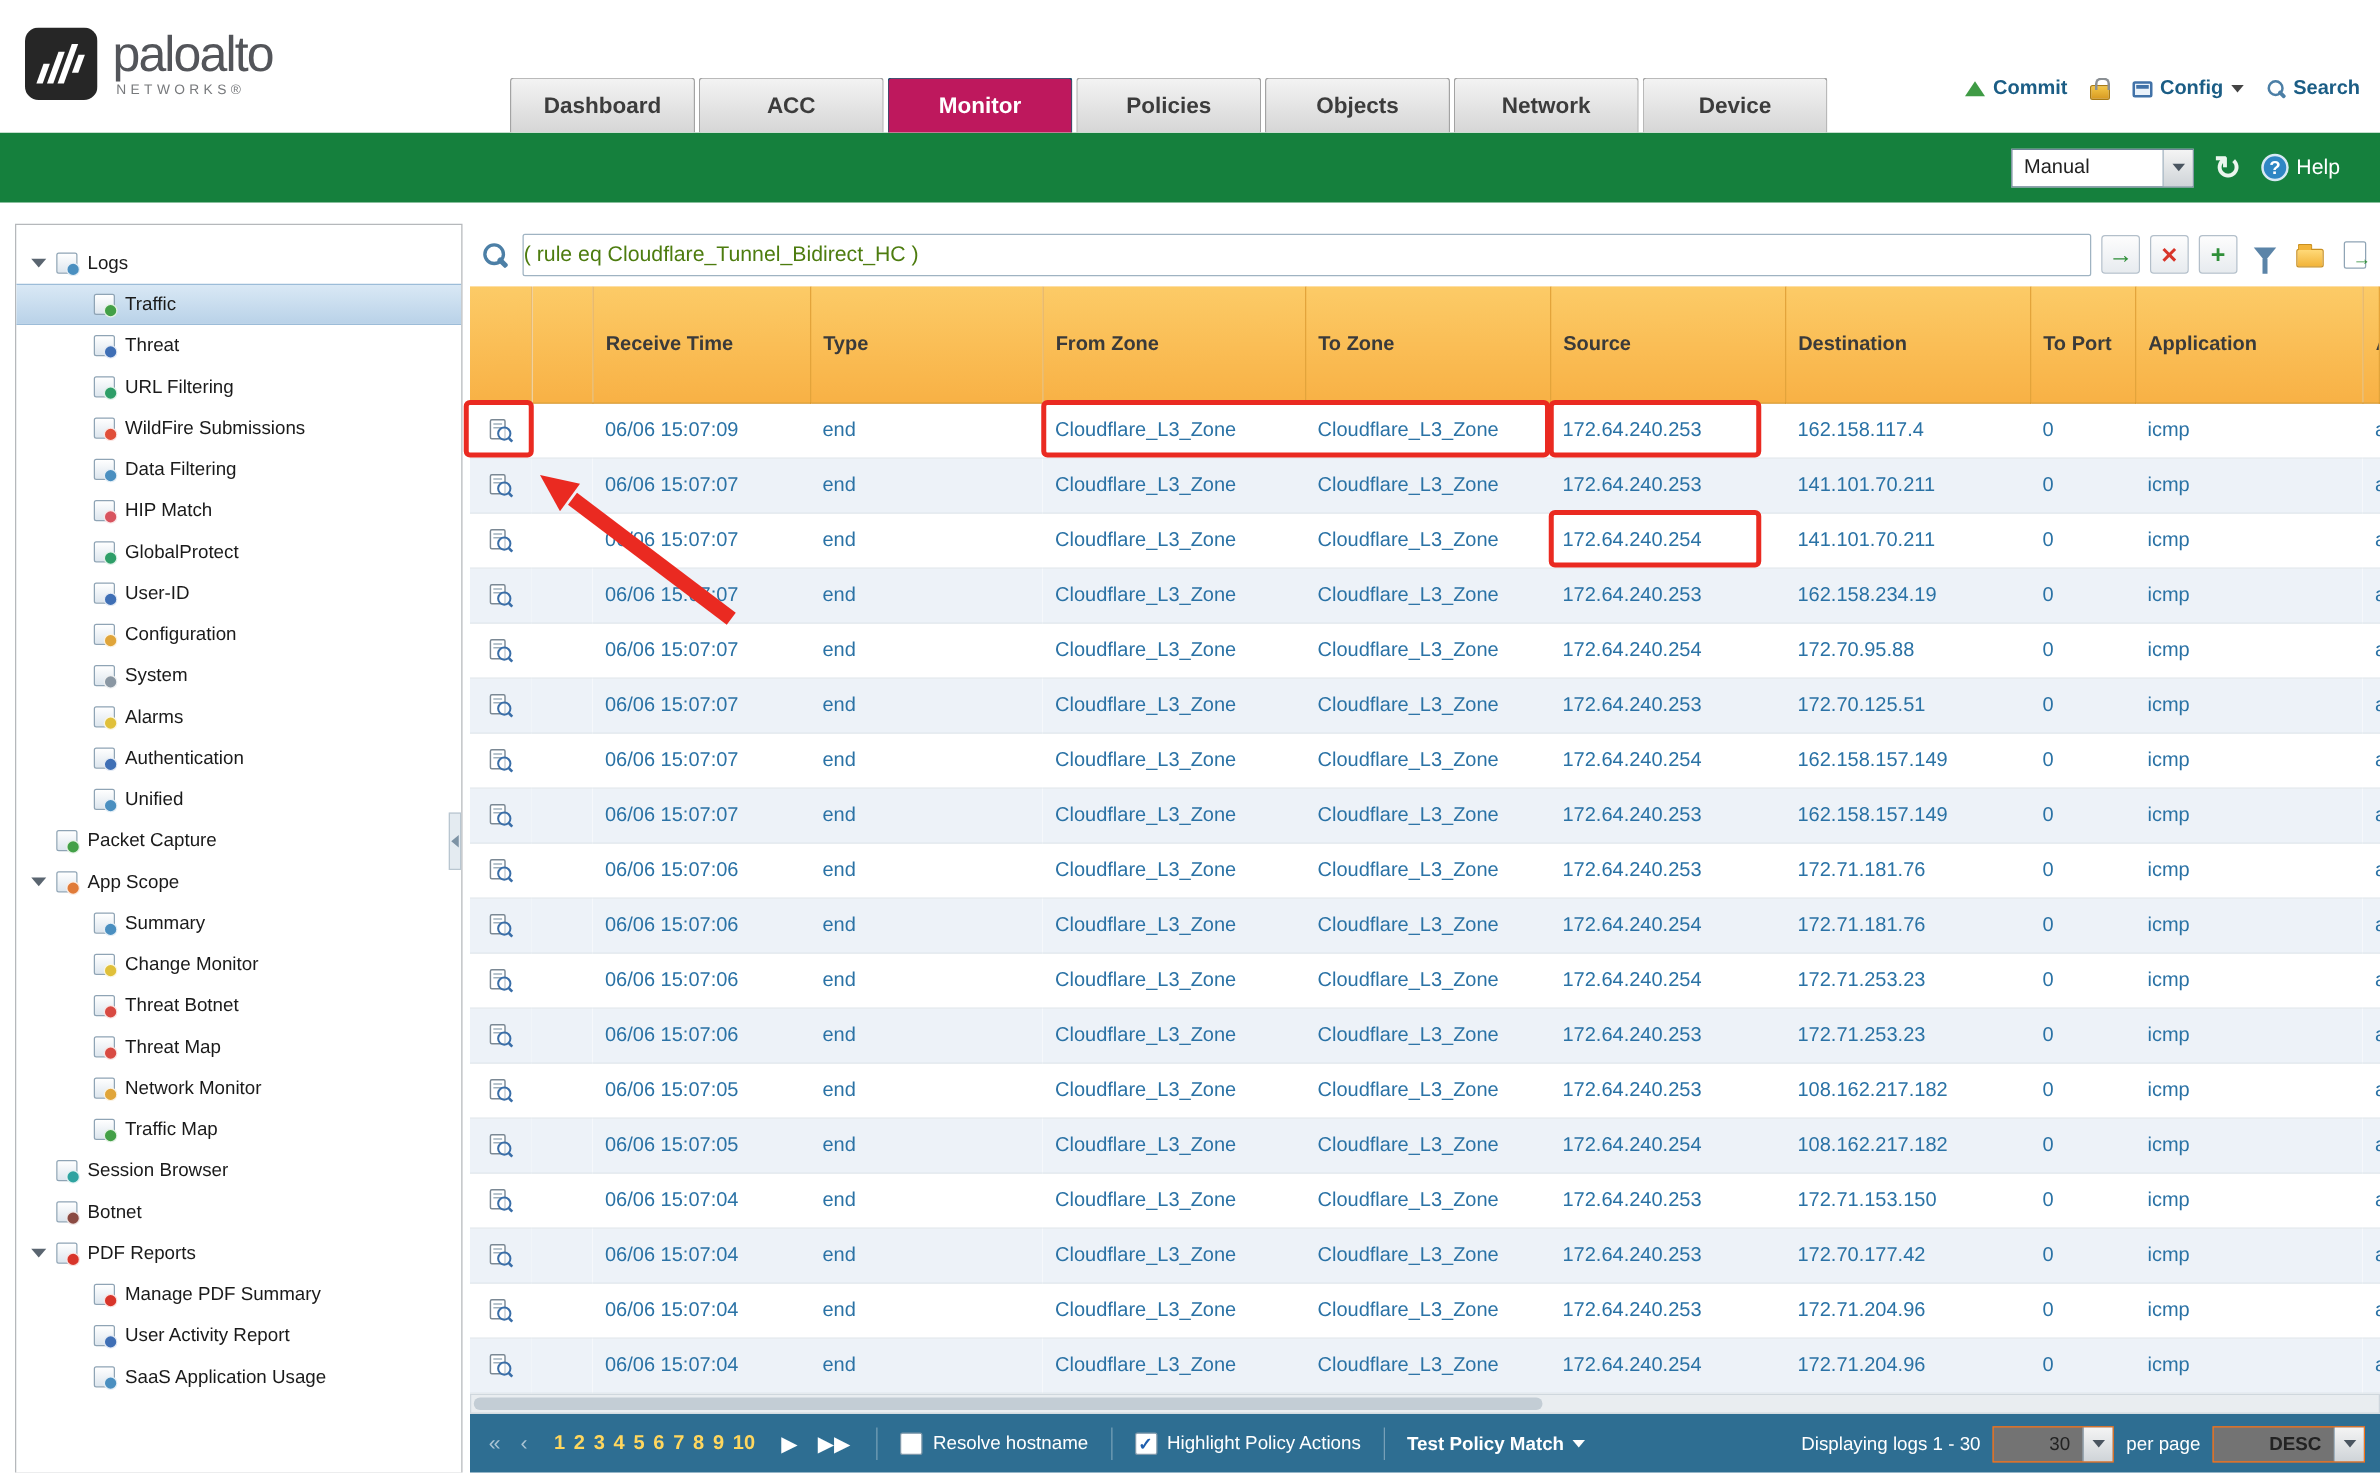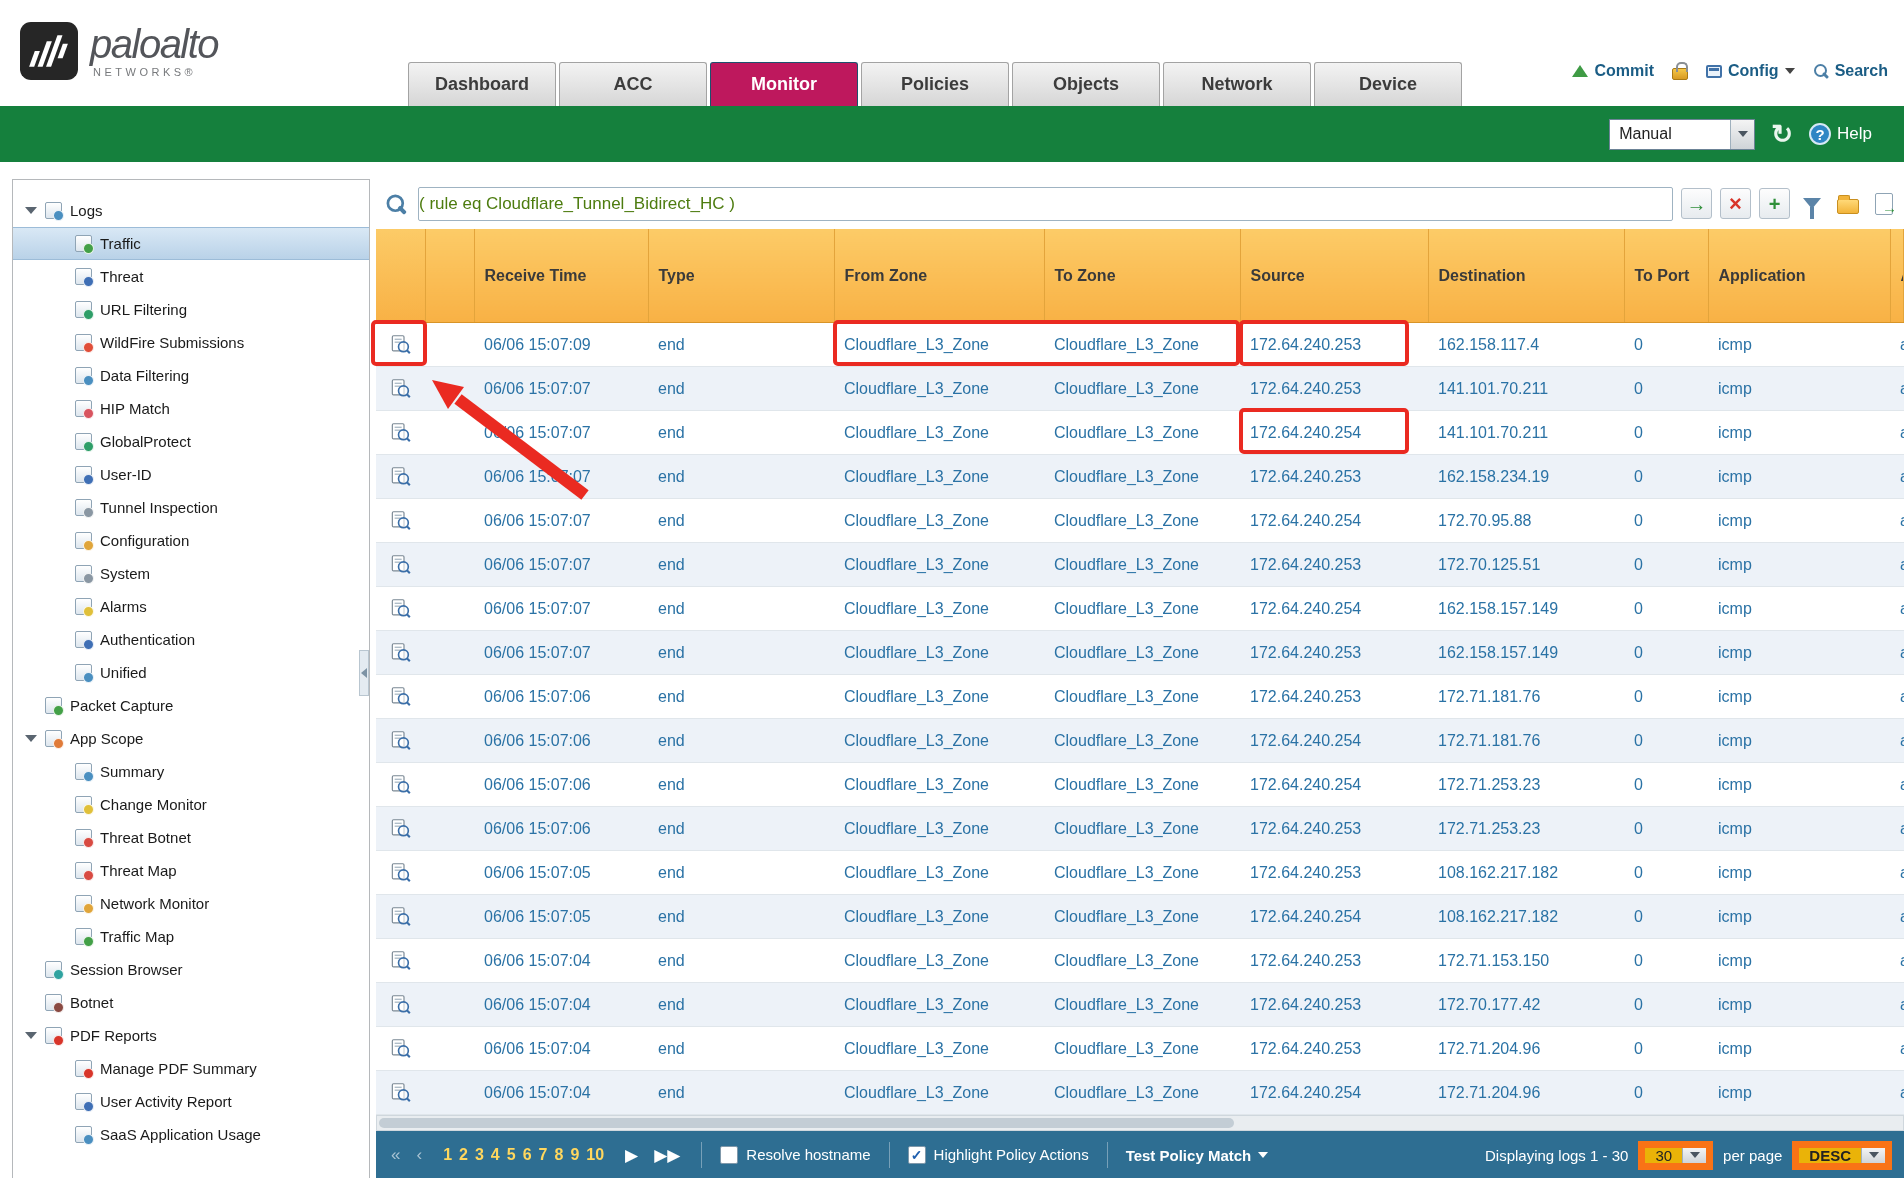--- a/index.html
+++ b/index.html
@@ -5,21 +5,21 @@
   * { box-sizing: border-box; margin: 0; padding: 0; }
   html,body { width:1904px; height:1178px; overflow:hidden; background:#fff;
     font-family:"Liberation Sans", sans-serif; }
   .app { position:relative; width:1904px; height:1178px; background:#fff; }
 
   
   .top { position:relative; height:106px; background:#fff; }
   .logo { position:absolute; left:20px; top:22px; display:flex; align-items:center; gap:12px; }
   .logo-mark { width:58px; height:58px; }
   .logo-text { display:flex; flex-direction:column; line-height:1; }
-  .lt1 { font-size:40px; font-weight:500; color:#53555a; letter-spacing:-1.5px;font-style:italic; }
+  .lt1 { font-size:40px; font-weight:500; color:#53555a; letter-spacing:-1.5px; }
   .lt2 { font-size:11px; letter-spacing:3.5px; color:#77797c; margin-top:3px; padding-left:3px; }
 
   .tabs { position:absolute; left:408px; bottom:0; display:flex; gap:3px; }
   .tab { width:148px; height:44px; display:flex; align-items:center; justify-content:center;
     background:linear-gradient(#f3f3f3,#d6d6d6); border:1px solid #a3a3a3; border-bottom:none;
     border-radius:3px 3px 0 0; font-size:18px; font-weight:700; color:#3c3c3c; cursor:pointer; }
   .tab.active { background:#be185d; color:#fff; border-color:#1d506d; }
 
   .hdr-actions { position:absolute; right:16px; top:62px; display:flex; align-items:center; gap:18px;
     color:#1b5d85; font-size:16px; font-weight:700; }
@@ -108,21 +108,21 @@
   .pbtn.disabled { color:#a9c3d3; }
   .pages { display:flex; gap:7px; margin:0 8px; }
   .pages span { color:#ffd75e; font-weight:700; font-size:16px; cursor:pointer; }
   .vdiv { width:1px; height:26px; background:rgba(255,255,255,.35); margin:0 8px; }
   .chk { width:18px; height:18px; background:#fff; border:1px solid #7f98aa; border-radius:2px;
     display:flex; align-items:center; justify-content:center; color:#1f5fae; font-weight:700; font-size:14px; cursor:pointer; }
   .pgroup { display:flex; align-items:flex-start; gap:8px; }
   .tpm { display:flex; align-items:center; gap:7px; font-weight:700; cursor:pointer; }
   .tpm i { width:0;height:0;border-left:5px solid transparent;border-right:5px solid transparent;border-top:6px solid #fff; }
   .spacer { flex:1; }
-  .mini-sel { display:flex; height:29px; border:7px solid #f97316; background:#eab308; align-items:stretch; }
+  .mini-sel { display:flex; height:29px; border:1px solid #f97316; background:#737373; align-items:stretch;padding-left:34px; }
   .mini-sel .sel-val { display:flex; align-items:center; padding:0 10px; font-size:15px; color:#222; }
   .mini-sel.desc .sel-val { font-weight:700; }
 
   
   .anno { position:absolute; border:4px solid #ea2a21; border-radius:5px; pointer-events:none; z-index:40; }
   #anno-arrow { position:absolute; left:0; top:0; pointer-events:none; z-index:41; }
 </style>
 </head>
 <body>
 
@@ -221,24 +221,20 @@
           <span class="ticon" style="--c:#d8545f"></span>
           <span>HIP Match</span>
         </div>
       <div class="ti d1">
           <span class="ticon" style="--c:#2e9e68"></span>
           <span>GlobalProtect</span>
         </div>
       <div class="ti d1">
           <span class="ticon" style="--c:#3f6fb5"></span>
           <span>User-ID</span>
-        </div>
-      <div class="ti d1">
-          <span class="ticon" style="--c:#8a97a3"></span>
-          <span>Tunnel Inspection</span>
         </div>
       <div class="ti d1">
           <span class="ticon" style="--c:#e0a53a"></span>
           <span>Configuration</span>
         </div>
       <div class="ti d1">
           <span class="ticon" style="--c:#8a97a3"></span>
           <span>System</span>
         </div>
       <div class="ti d1">

